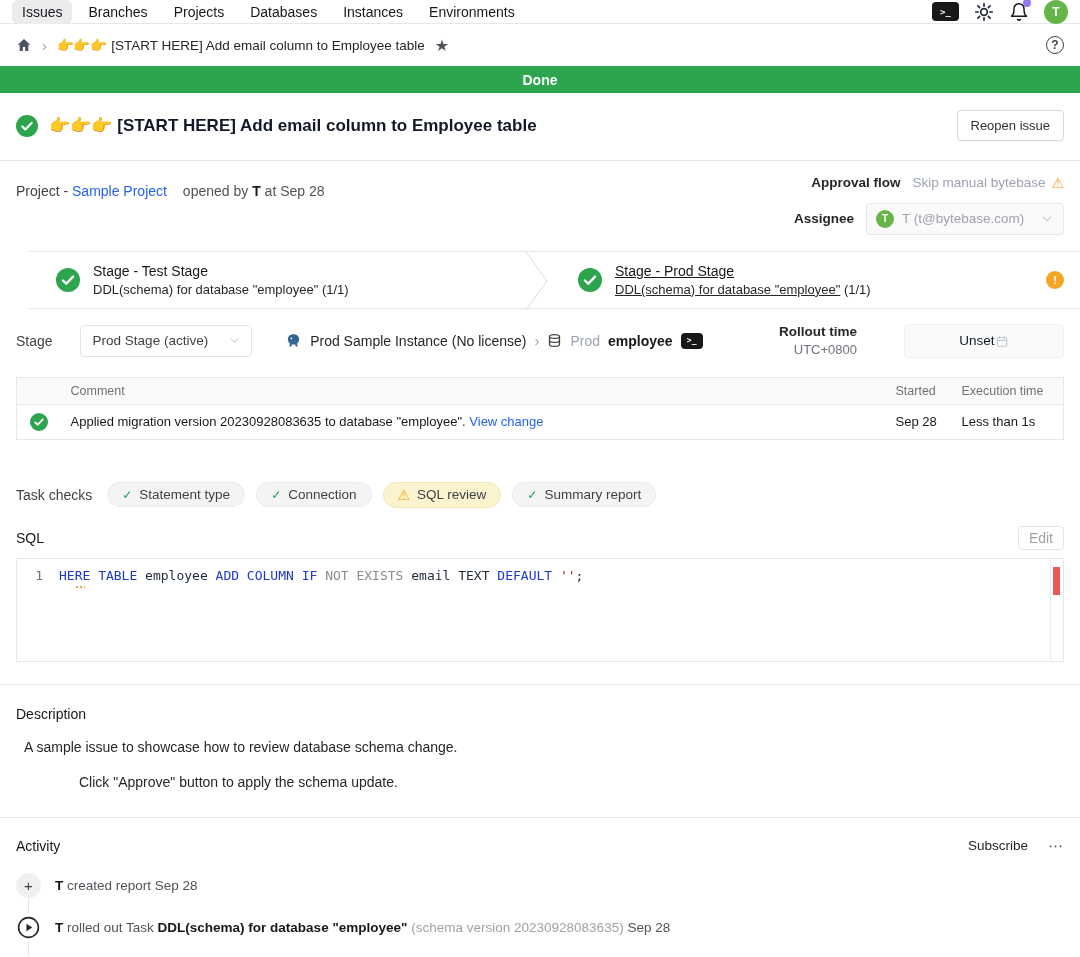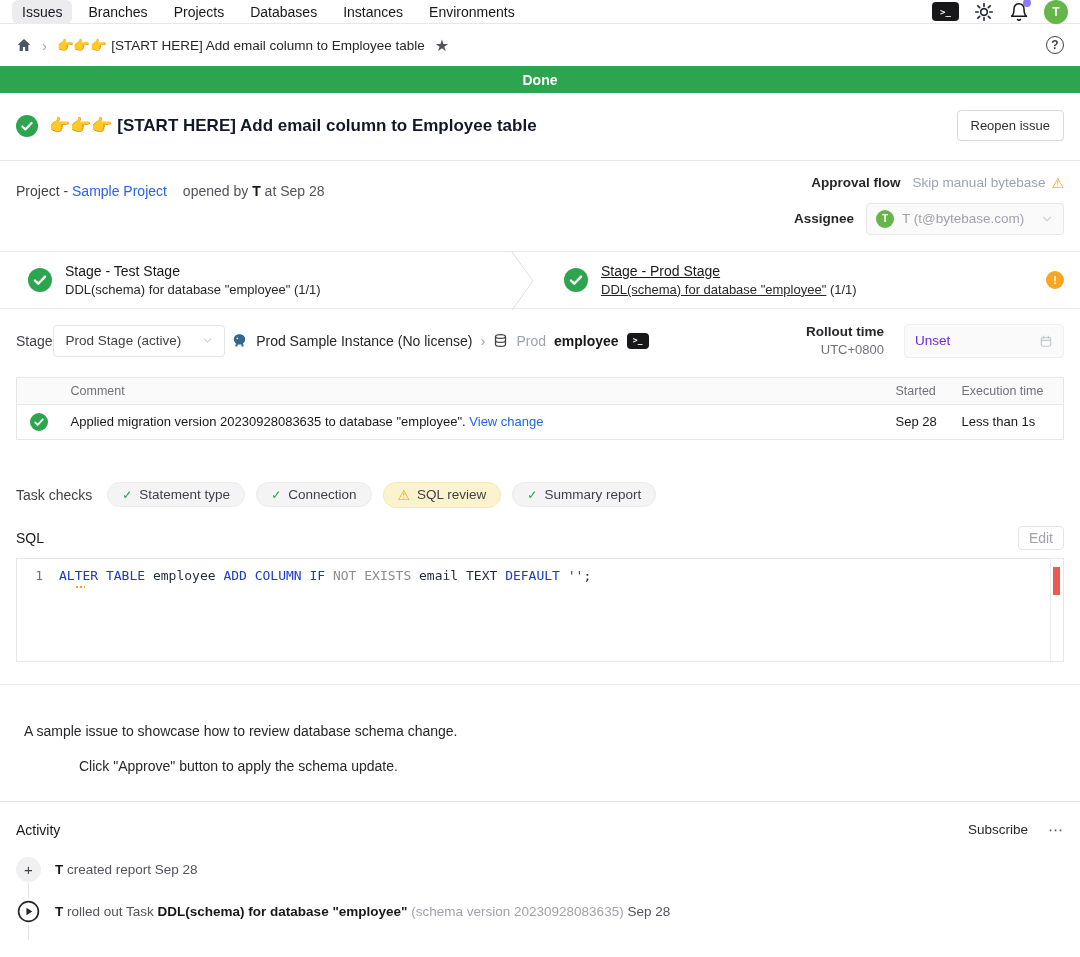--- a/index.html
+++ b/index.html
@@ -58,45 +58,45 @@
   .approval-value { display:flex; align-items:center; gap:6px; color:#9ca3af; font-size:13.5px; }
   .warn-glyph { color:#f59e0b; font-size:14px; }
   .assignee-select { width:198px; height:32px; background:#fafafa; border:1px solid #e5e7eb; border-radius:4px;
                      display:flex; align-items:center; gap:8px; padding:0 9px; cursor:pointer; }
   .mini-avatar { width:18px; height:18px; border-radius:50%; background:#65b54a; color:#fff; font-size:10px;
                  font-weight:700; display:flex; align-items:center; justify-content:center; }
   .assignee-text { flex:1; color:#a1a1aa; font-size:13.5px; white-space:nowrap; overflow:hidden; }
 
   
   .stages { height:58px; border-top:1px solid #e7e7ea; border-bottom:1px solid #e7e7ea;
-            display:flex; align-items:stretch; }
+            display:flex; align-items:stretch;margin-left:28px; }
   .stage { flex:1; display:flex; align-items:center; gap:13px; padding:0 10px 0 28px; cursor:pointer; }
   .stage-title { font-size:14px; color:#18181b; margin-bottom:3px; }
   .stage-sub { font-size:13px; color:#27272a; }
   .stage.prod .stage-title, .stage.prod .u { text-decoration:underline; }
   .stage-chevron { align-self:stretch; }
   .alert-badge { width:18px; height:18px; border-radius:50%; background:#f5a623; color:#fff; font-size:11px;
                  font-weight:700; display:flex; align-items:center; justify-content:center;
                  align-self:center; margin-right:16px; flex-shrink:0; }
 
   
-  .stagebar { display:flex; align-items:center; padding:14px 16px; gap:0; }
+  .stagebar { display:flex; align-items:center; padding:14px 16px; gap:27px; }
   .select { position:relative; height:32px; border:1px solid #e4e4e7; border-radius:4px; background:#fff;
             display:flex; align-items:center; gap:20px; padding:0 10px 0 12px; font-size:13.5px;
             color:#3f3f46; cursor:pointer; min-width:150px; }
   .instance-group { display:flex; align-items:center; gap:8px; margin-left:6px; flex:1; font-size:14px; color:#27272a; }
   .env-name { color:#9ca3af;text-align:right; }
   .db-name { font-weight:700; color:#18181b; }
   .term-mini { width:22px; height:16px; font-size:8px; }
   .rollout { text-align:right; margin-right:20px; line-height:1.35; }
   .rollout-label { font-size:13.5px; font-weight:700; color:#27272a; }
   .tz { font-size:13px; color:#71717a; }
   .unset-input { width:160px; height:34px; background:#fafafa; border:1px solid #efeff1; border-radius:4px;
-                 display:flex; align-items:center; justify-content:space-between; padding:0 10px;
-                 color:#6d28d9; font-size:13.5px; }
+                 display:flex; align-items:center; justify-content:center; padding:0 10px;
+                 color:#0f172a; font-size:13.5px; }
 
   
   .tasktable { margin:4px 16px 0; width:calc(100% - 32px); border:1px solid #e7e7ea; border-collapse:collapse; }
   .tasktable th { background:#fafafa; color:#71717a; font-weight:500; font-size:12.5px; text-align:left;
                   padding:6px 10px; border-bottom:1px solid #e7e7ea; }
   .tasktable td { padding:8px 10px; font-size:13px; color:#18181b; }
   .col-icon { width:44px; }
   .col-started { width:66px; }
   .col-exec { width:112px; }
   .cell-icon { display:flex; justify-content:center; }
@@ -372,31 +372,32 @@
     <span>Summary report</span>
   </span>
 </div>
 
 <div class="sqlhead">
   <span class="sql-label">SQL</span>
   <button class="btn btn-edit">Edit</button>
 </div>
 <div class="editor">
   <div class="codeline">
-    <span class="gutter">1</span><span class="tk kw">ALTER TABLE</span><span class="tk plain"> employee </span><span class="tk kw">ADD COLUMN IF</span><span class="tk muted"> NOT EXISTS </span><span class="tk plain">email TEXT </span><span class="tk kw">DEFAULT</span><span class="tk string"> ''</span><span class="tk plain">;</span>
+    <span class="gutter">1</span><span class="tk kw">HERE TABLE</span><span class="tk plain"> employee </span><span class="tk kw">ADD COLUMN IF</span><span class="tk muted"> NOT EXISTS </span><span class="tk plain">email TEXT </span><span class="tk kw">DEFAULT</span><span class="tk string"> ''</span><span class="tk plain">;</span>
   </div>
   <span class="squiggle"></span>
   <div class="ruler">
     <span class="ruler-mark"></span>
   </div>
 </div>
 
 <hr class="divider">
 
 <div class="description">
+  <div class="desc-label">Description</div>
   <div class="desc-line1">A sample issue to showcase how to review database schema change.</div>
   <div class="desc-line2">Click "Approve" button to apply the schema update.</div>
 </div>
 
 <hr class="divider" style="margin-top:27px;">
 
 <div class="activity">
   <div class="activity-head">
     <span class="activity-label">Activity</span>
     <span class="act-right">

